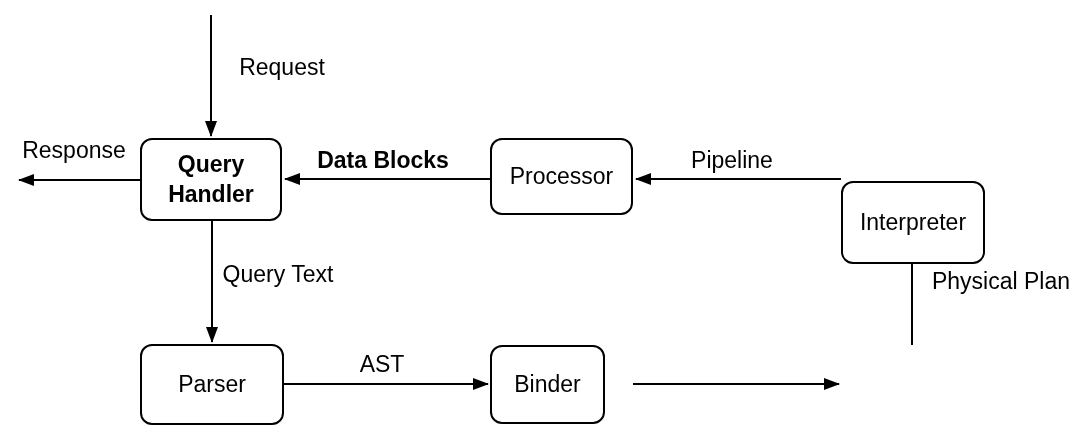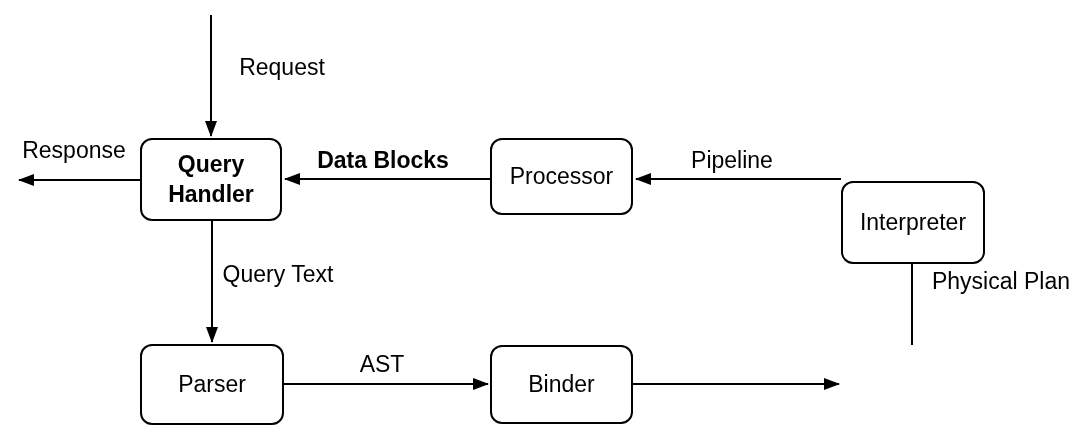--- a/index.html
+++ b/index.html
@@ -30,21 +30,21 @@
     background:#ffffff;
     padding:0 3px;
     font-size:23px;
     white-space:nowrap;
   }
   
   #n-query-handler{left:140px;top:138px;width:142px;height:83px;}
   #n-processor   {left:490px;top:138px;width:143px;height:77px;}
   #n-interpreter {left:841px;top:138px;width:144px;height:83px;margin-top:43px;}
   #n-parser      {left:140px;top:344px;width:144px;height:81px;}
-  #n-binder      {left:490px;top:345px;width:143px;height:79px;text-align:right;}
+  #n-binder      {left:490px;top:345px;width:115px;height:79px;text-align:right;}
   #n-optimizer   {left:841px;top:345px;width:143px;height:80px;}
   
   #l-request      {left:282px;top:67px;}
   #l-response     {left:74px;top:150px;}
   #l-data-blocks  {left:383px;top:160px;font-weight:bold;}
   #l-pipeline     {left:732px;top:160px;}
   #l-query-text   {left:278px;top:274px;}
   #l-ast          {left:382px;top:364px;}
   #l-logical-plan {left:737px;top:366px;}
   #l-physical-plan{left:1001px;top:281px;}

